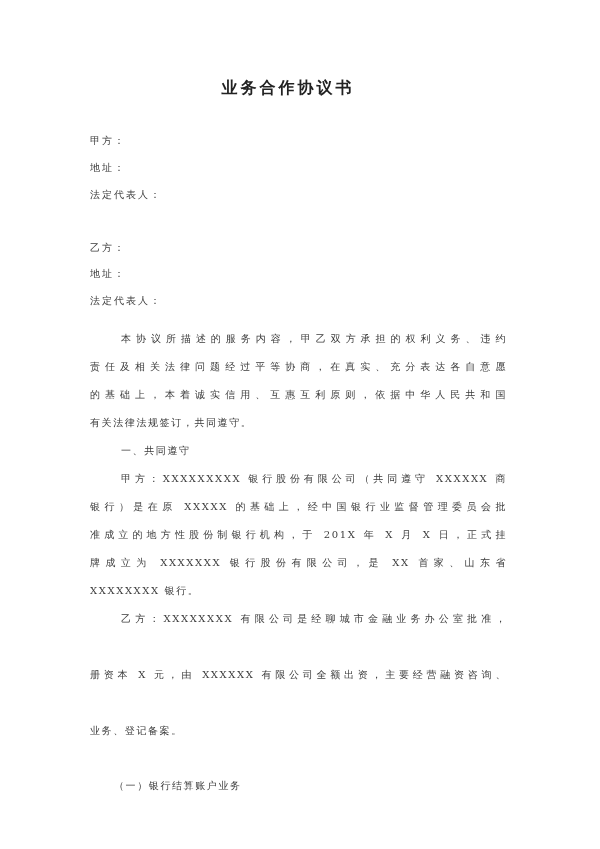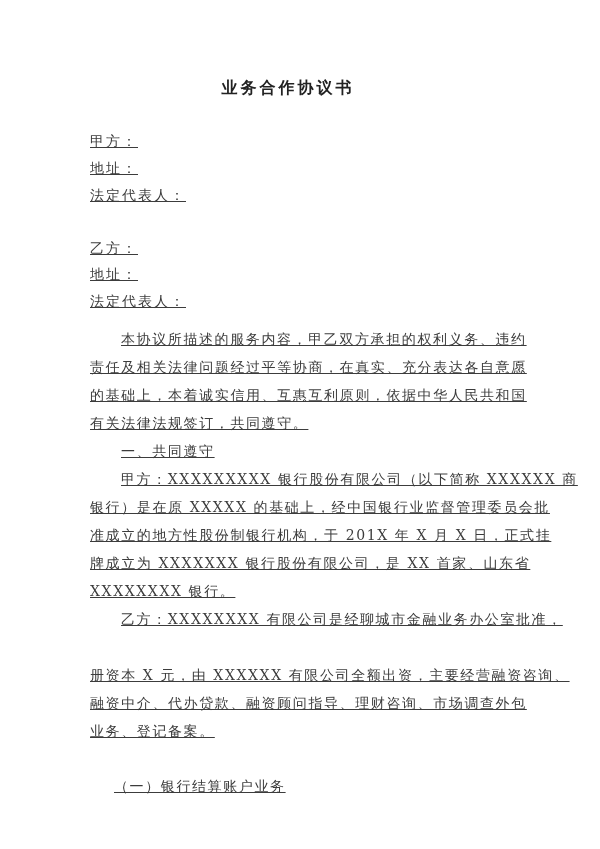--- a/index.html
+++ b/index.html
@@ -29,26 +29,25 @@
       text-align: center;
       font-size: 16px;
       font-weight: bold;
       letter-spacing: 3px;
       color: #222222;
     }
     .line {
       position: absolute;
       left: 90px;
       width: 420px;
-      font-size: 14px;
+      font-size: 10px;
       line-height: 20px;
       white-space: nowrap;
       letter-spacing: 1.6px;
       color: #3c3c3c;
-      text-decoration: underline;
     }
     .just {
       text-align: justify;
       text-align-last: justify;
       width: 417px;
     }
     .indent { left: 121px; }
     .indent.just { width: 386px; }
     .field-line { letter-spacing: 2px; }
   </style>
@@ -67,26 +66,25 @@
   <div class="line field-line" style="top:264px">地址：</div>
   <div class="line field-line" style="top:291px">法定代表人：</div>
 
   <div class="line indent just" style="top:329px">本协议所描述的服务内容，甲乙双方承担的权利义务、违约</div>
   <div class="line just" style="top:385px">的基础上，本着诚实信用、互惠互利原则，依据中华人民共和国</div>
   <div class="line just" style="top:357px">责任及相关法律问题经过平等协商，在真实、充分表达各自意愿</div>
   <div class="line" style="top:413px">有关法律法规签订，共同遵守。</div>
 
   <div class="line indent" style="top:441px">一、共同遵守</div>
 
-  <div class="line indent just" style="top:469px">甲方：XXXXXXXXX 银行股份有限公司（以下简称 XXXXXX 商</div>
+  <div class="line indent just" style="top:469px">甲方：XXXXXXXXX 银行股份有限公司（共同遵守 XXXXXX 商</div>
   <div class="line just" style="top:497px">银行）是在原 XXXXX 的基础上，经中国银行业监督管理委员会批</div>
   <div class="line just" style="top:525px">准成立的地方性股份制银行机构，于 201X 年 X 月 X 日，正式挂</div>
   <div class="line just" style="top:553px">牌成立为 XXXXXXX 银行股份有限公司，是 XX 首家、山东省</div>
   <div class="line" style="top:581px">XXXXXXXX 银行。</div>
 
   <div class="line indent just" style="top:609px">乙方：XXXXXXXX 有限公司是经聊城市金融业务办公室批准，</div>
   <div class="line just" style="top:665px">册资本 X 元，由 XXXXXX 有限公司全额出资，主要经营融资咨询、</div>
-  <div class="line just" style="top:693px">融资中介、代办贷款、融资顾问指导、理财咨询、市场调查外包</div>
   <div class="line" style="top:721px">业务、登记备案。</div>
 
   <div class="line" style="top:776px; left:114px">（一）银行结算账户业务</div>
 
 </div>
 
 </body></html>

